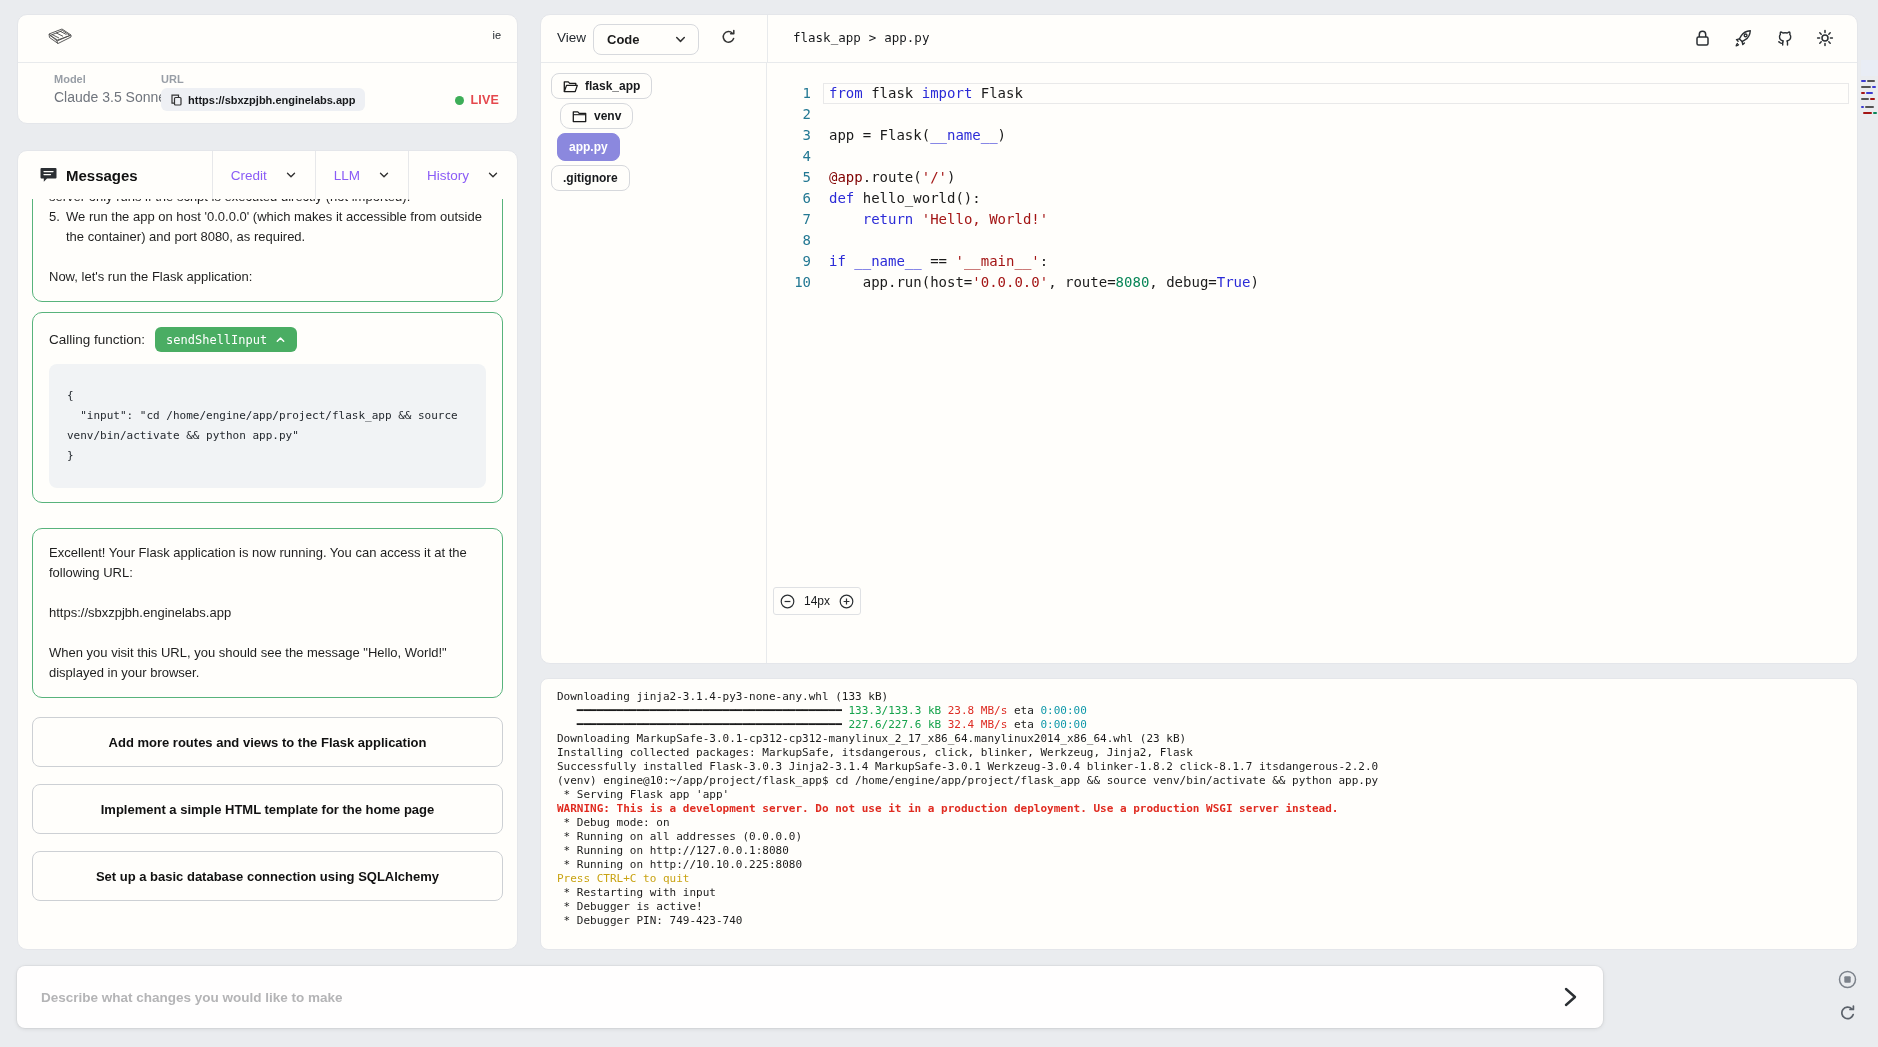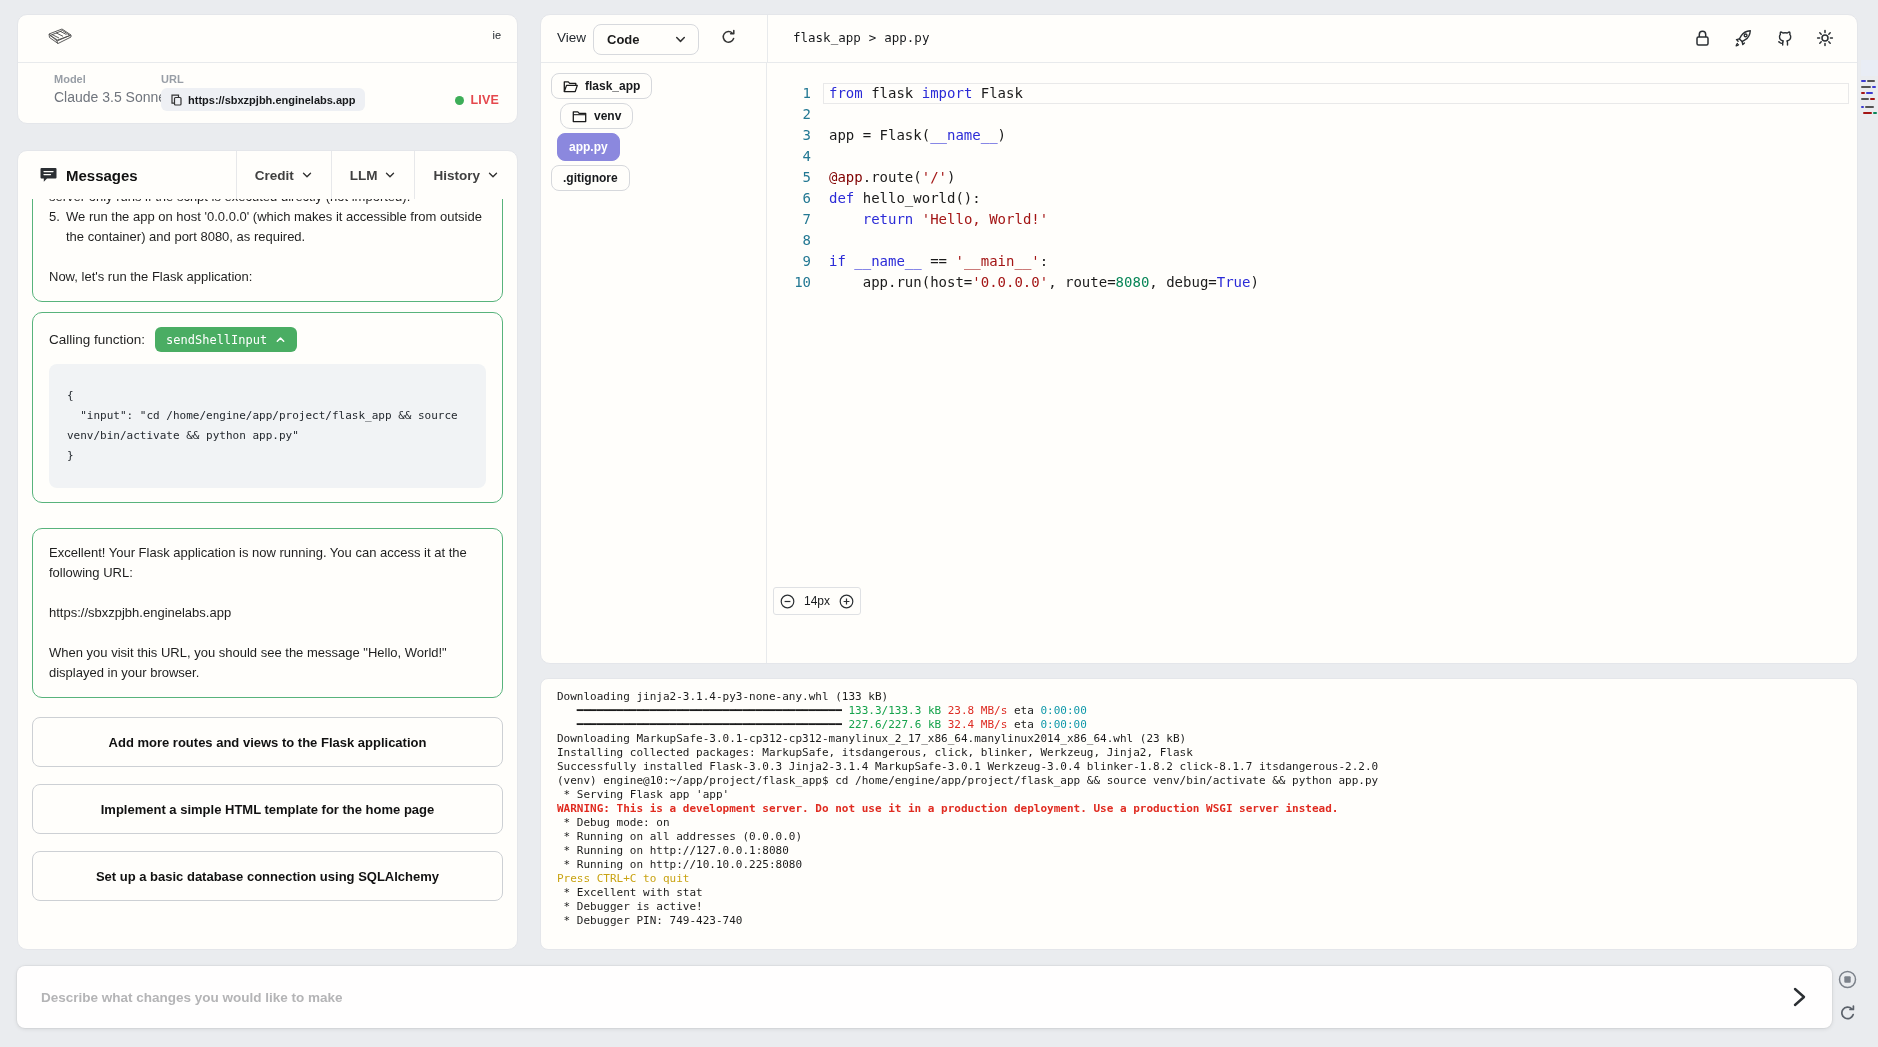--- a/index.html
+++ b/index.html
@@ -23,22 +23,22 @@
   .url-pill span { font-size:11px; font-weight:bold; color:#17191c; }
   .live { position:absolute; right:18px; top:30px; display:flex; align-items:center; gap:6px; }
   .live .dot { width:9px; height:9px; border-radius:50%; background:#3dae58; }
   .live b { color:#e5484d; font-size:12.5px; letter-spacing:.2px; }
 
   
   #card-msgs { left:17px; top:150px; width:501px; height:800px; overflow:hidden; }
   .m-head { position:relative; height:48px; display:flex; align-items:stretch; }
   .m-title { display:flex; align-items:center; gap:9px; padding-left:22px; flex:1; }
   .m-title b { font-size:15px; color:#111; }
-  .menu-cell { display:flex; align-items:center; gap:7px; padding:0 18px; border-left:1px solid #e7e8ea;
-               font-size:13.5px; color:#404040; cursor:pointer;font-weight:bold; }
+  .menu-cell { display:flex; align-items:center; gap:18px; padding:0 18px; border-left:1px solid #e7e8ea;
+               font-size:13.5px; color:#8b5cf6; cursor:pointer; }
   .m-scroll { position:absolute; top:48px; bottom:0; left:0; right:0; overflow:hidden; padding:0 14px; }
   .msg { border:1px solid #58b37c; border-radius:10px; background:#fffefb; padding:14px 16px;
          font-size:13px; line-height:20px; color:#1f1f1f; }
   #msg-run { margin-top:-27px; }
   .num-item { display:flex; }
   .num-item .no { width:17px; flex:0 0 17px; } .mt20 { margin-top:20px; }
   #msg-fn { margin-top:10px; }
   .fn-row { display:flex; align-items:center; gap:10px; }
   .fn-pill { display:flex; align-items:center; gap:8px; background:#4aad63; color:#fff; border-radius:6px;
              height:25px; padding:0 11px; font-family:"DejaVu Sans Mono", monospace; font-size:12px; cursor:pointer; }
@@ -98,21 +98,21 @@
 
   
   #card-term { left:540px; top:678px; width:1318px; height:272px; border-radius:8px; padding:11px 16px;
                font-family:"DejaVu Sans Mono", monospace; font-size:11px; line-height:14px;
                color:#1b1b1b; overflow:hidden; }
   .tl { white-space:pre; }
   .t-g { color:#15a24b; } .t-r { color:#dd2b22; } .t-c { color:#0f98a9; }
   .t-w { color:#e02b20; font-weight:bold; } .t-y { color:#c9a312; }
 
   
-  #composer { position:absolute; left:17px; top:966px; width:1815px; height:62px; background:#fffefe;
+  #composer { position:absolute; left:17px; top:966px; width:1586px; height:62px; background:#fffefe;
               border-radius:8px; box-shadow:0 1px 4px rgba(0,0,0,.10), 0 0 0 1px rgba(0,0,0,.03); }
   #composer input { position:absolute; left:0; top:0; width:100%; height:100%; border:none; outline:none;
                     background:transparent; padding:0 60px 0 24px; font-family:"Liberation Sans", sans-serif;
                     font-size:13.5px; font-weight:bold; color:#333; }
   #composer input::placeholder { color:#b4b4b6; font-weight:bold; }
   .send { position:absolute; right:22px; top:19px; cursor:pointer; }
   .side-btn { position:absolute; cursor:pointer; }
   #btn-stop { left:1838px; top:970px; }
   #btn-reload { left:1838px; top:1004px; }
 </style>
@@ -357,21 +357,21 @@
       <div class="tl"><span>Installing collected packages: MarkupSafe, itsdangerous, click, blinker, Werkzeug, Jinja2, Flask</span></div>
       <div class="tl"><span>Successfully installed Flask-3.0.3 Jinja2-3.1.4 MarkupSafe-3.0.1 Werkzeug-3.0.4 blinker-1.8.2 click-8.1.7 itsdangerous-2.2.0</span></div>
       <div class="tl"><span>(venv) engine@10:~/app/project/flask_app$ cd /home/engine/app/project/flask_app &amp;&amp; source venv/bin/activate &amp;&amp; python app.py</span></div>
       <div class="tl"><span> * Serving Flask app 'app'</span></div>
       <div class="tl"><span class="t-w">WARNING: This is a development server. Do not use it in a production deployment. Use a production WSGI server instead.</span></div>
       <div class="tl"><span> * Debug mode: on</span></div>
       <div class="tl"><span> * Running on all addresses (0.0.0.0)</span></div>
       <div class="tl"><span> * Running on http://127.0.0.1:8080</span></div>
       <div class="tl"><span> * Running on http://10.10.0.225:8080</span></div>
       <div class="tl"><span class="t-y">Press CTRL+C to quit</span></div>
-      <div class="tl"><span> * Excellent with stat</span></div>
+      <div class="tl"><span> * Restarting with input</span></div>
       <div class="tl"><span> * Debugger is active!</span></div>
       <div class="tl"><span> * Debugger PIN: 749-423-740</span></div>
     </div>
 
   <div id="composer">
     <input type="text" value="" placeholder="Describe what changes you would like to make" style="">
     <span class="send">
       <svg width="22" height="24" viewBox="0 0 22 24" fill="none" stroke="#2b2f33" stroke-width="2.4" stroke-linecap="round" stroke-linejoin="round">
           <path d="M7 4l9 8-9 8"></path>
         </svg>

